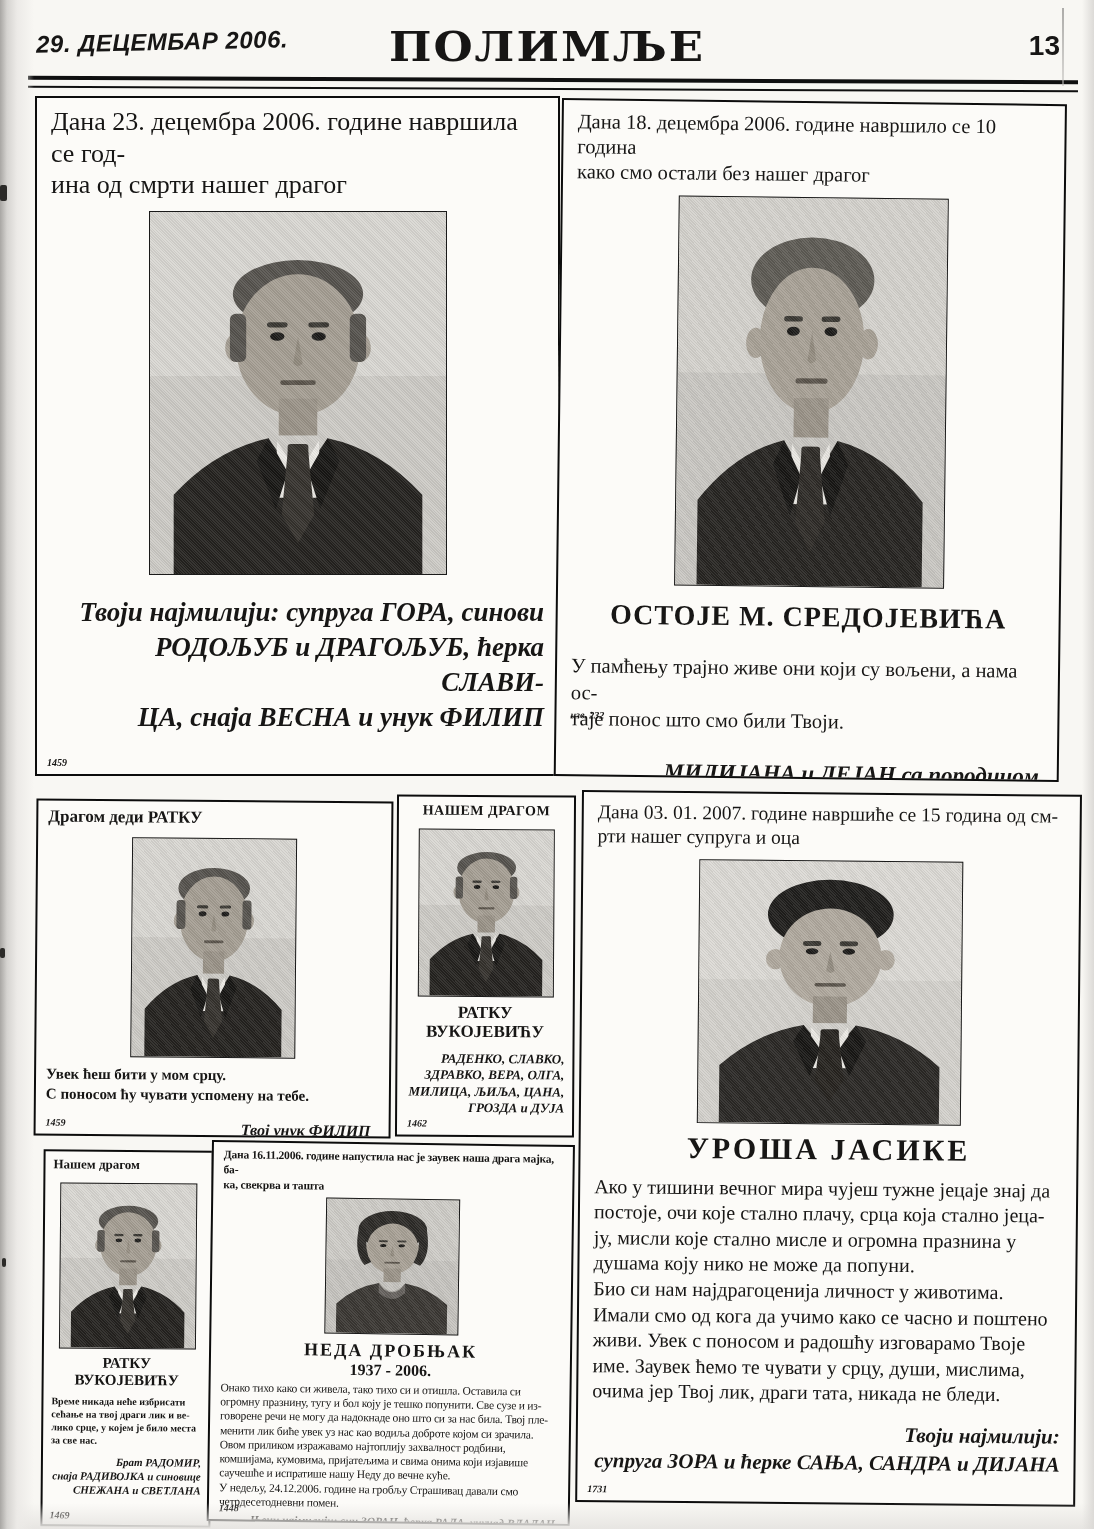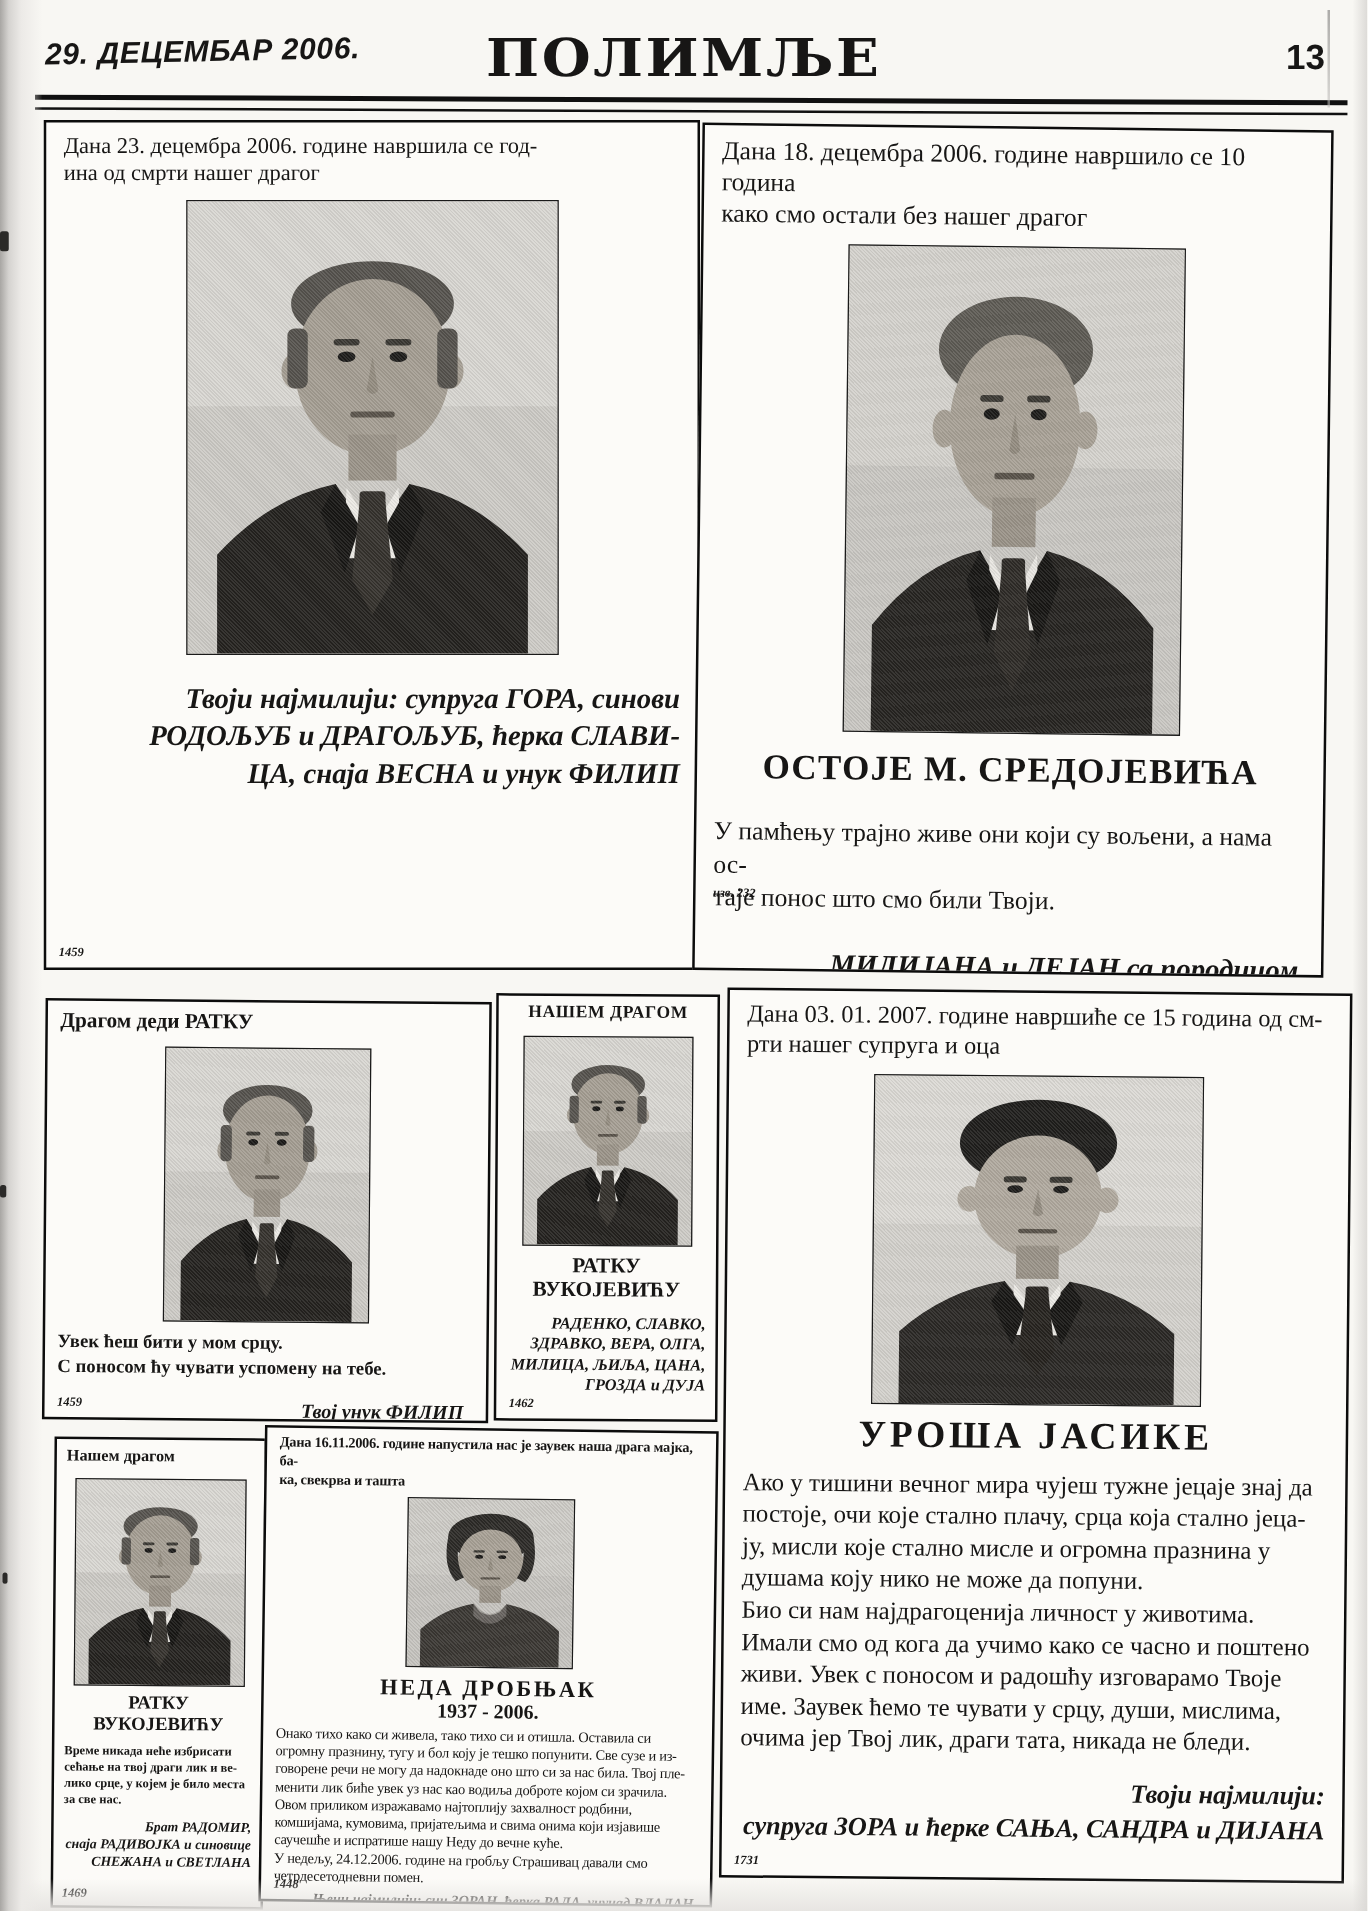--- a/index.html
+++ b/index.html
@@ -16,21 +16,21 @@
   
   .obit{position:absolute;background:#fcfbf8;border:2.5px solid #0c0c0c;box-sizing:border-box;overflow:hidden;}
   .b1{left:35px;top:96px;width:525px;height:680px;padding:8px 14px;}
   .b2{left:562px;top:98px;width:505px;height:678px;padding:9px 14px;transform:rotate(.7deg);transform-origin:top left;}
   .b3{left:35px;top:800px;width:357px;height:337px;padding:6px 10px;transform:rotate(.5deg);}
   .b4{left:396px;top:795px;width:179px;height:342px;padding:6px 8px;transform:rotate(.35deg);}
   .b5{left:582px;top:790px;width:500px;height:712px;padding:8px 14px;transform:rotate(.55deg);transform-origin:top left;}
   .b6{left:42px;top:1150px;width:170px;height:377px;padding:5px 8px;transform:rotate(.5deg);}
   .b7{left:212px;top:1140px;width:363px;height:381px;padding:5px 10px;transform:rotate(.8deg);transform-origin:top left;}
   .ml{white-space:pre-line;}
-  .date-line{font-size:18px;line-height:1.22;}
+  .date-line{font-size:26px;line-height:1.22;}
   .b2 .date-line{font-size:20.5px;}
   .b5 .date-line{font-size:19.5px;}
   .b7 .date-line{font-size:11.5px;font-weight:700;letter-spacing:-.2px;line-height:1.3;}
   .box-head{font-weight:700;}
   .b3 .box-head{font-size:17px;}
   .b4 .box-head{text-align:center;font-size:14px;letter-spacing:.5px;}
   .b6 .box-head{font-size:13px;}
   .photo{display:block;margin:10px auto 6px;border:1.5px solid #1a1a1a;position:relative;overflow:hidden;background:#c6c4bf;}
   .photo svg{position:absolute;inset:0;width:100%;height:100%;display:block;}
   .photo::after{content:"";position:absolute;inset:0;pointer-events:none;
@@ -52,21 +52,21 @@
   .obit-years{text-align:center;font-weight:700;font-size:16px;}
   .obit-body{white-space:pre-line;}
   .b1 .obit-body{font-size:22.5px;line-height:1.3;margin-top:12px;}
   .b2 .obit-body{font-size:20.5px;line-height:1.3;margin-top:22px;}
   .b3 .obit-body{font-size:15px;font-weight:700;line-height:1.3;margin-top:8px;}
   .b4 .obit-body{font-size:12px;font-weight:700;line-height:1.3;margin-top:8px;}
   .b5 .obit-body{font-size:20px;line-height:1.28;margin-top:10px;}
   .b6 .obit-body{font-size:10px;font-weight:700;line-height:1.3;margin-top:6px;}
   .b7 .obit-body{font-size:11.5px;line-height:1.24;margin-top:3px;letter-spacing:-.2px;}
   .obit-sig{white-space:pre-line;text-align:right;font-style:italic;}
-  .b1 .obit-sig{font-size:23px;font-weight:600;line-height:1.3;margin-top:20px;}
+  .b1 .obit-sig{font-size:27px;font-weight:600;line-height:1.3;margin-top:20px;}
   .b2 .obit-sig{font-size:23px;font-weight:700;margin-top:26px;padding-right:4px;}
   .b3 .obit-sig{font-size:16px;font-weight:700;margin-top:16px;padding-right:8px;}
   .b4 .obit-sig{font-size:13px;font-weight:700;line-height:1.25;margin-top:10px;}
   .b5 .obit-sig{font-size:21px;font-weight:700;line-height:1.35;margin-top:14px;}
   .b6 .obit-sig{font-size:11px;font-weight:700;line-height:1.3;margin-top:8px;}
   .b7 .obit-sig{font-size:11.5px;font-weight:700;line-height:1.25;margin-top:4px;}
   .obit-ref{position:absolute;left:10px;bottom:6px;font-size:10px;font-style:italic;font-weight:600;}
   .b2 .obit-ref{bottom:54px;left:14px;font-style:italic;}
   .b6 .obit-ref{left:7px;bottom:4px;}
   

